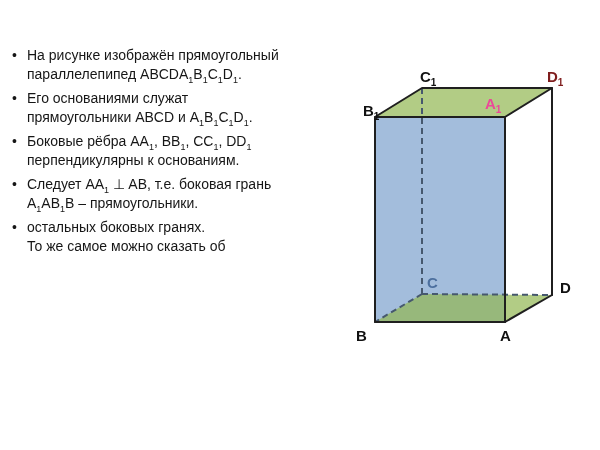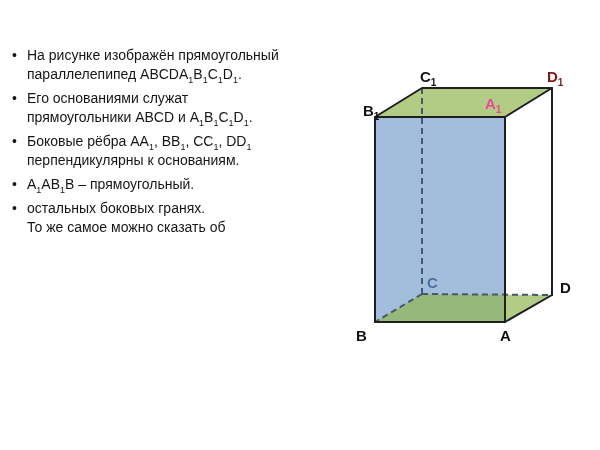--- a/index.html
+++ b/index.html
@@ -76,21 +76,22 @@
       </li>
       <li>
         <span class="t-line"><span>Его основаниями служат</span></span>
         <span class="t-line"><span>прямоугольники ABCD и A</span><sub>1</sub><span>B</span><sub>1</sub><span>C</span><sub>1</sub><span>D</span><sub>1</sub><span>.</span></span>
       </li>
       <li>
         <span class="t-line"><span>Боковые рёбра AA</span><sub>1</sub><span>, BB</span><sub>1</sub><span>, CC</span><sub>1</sub><span>, DD</span><sub>1</sub></span>
         <span class="t-line"><span>перпендикулярны к основаниям.</span></span>
       </li>
       <li>
-        <span class="t-line"><span>A</span><sub>1</sub><span>AB</span><sub>1</sub><span>B – прямоугольный.</span></span>
+        <span class="t-line"><span>Следует AA</span><sub>1</sub><span> ⊥ AB, т.е. боковая грань</span></span>
+        <span class="t-line"><span>A</span><sub>1</sub><span>AB</span><sub>1</sub><span>B – прямоугольники.</span></span>
       </li>
       <li>
         <span class="t-line"><span>остальных боковых гранях.</span></span>
         <span class="t-line"><span>То же самое можно сказать об</span></span>
       </li>
     </ul>
 
   <svg class="diagram" width="600" height="450" viewBox="0 0 600 450">
 
     <polygon points="375,117 505,117 505,322 375,322" fill-opacity="0.7" fill="#7ca1cd"></polygon>

